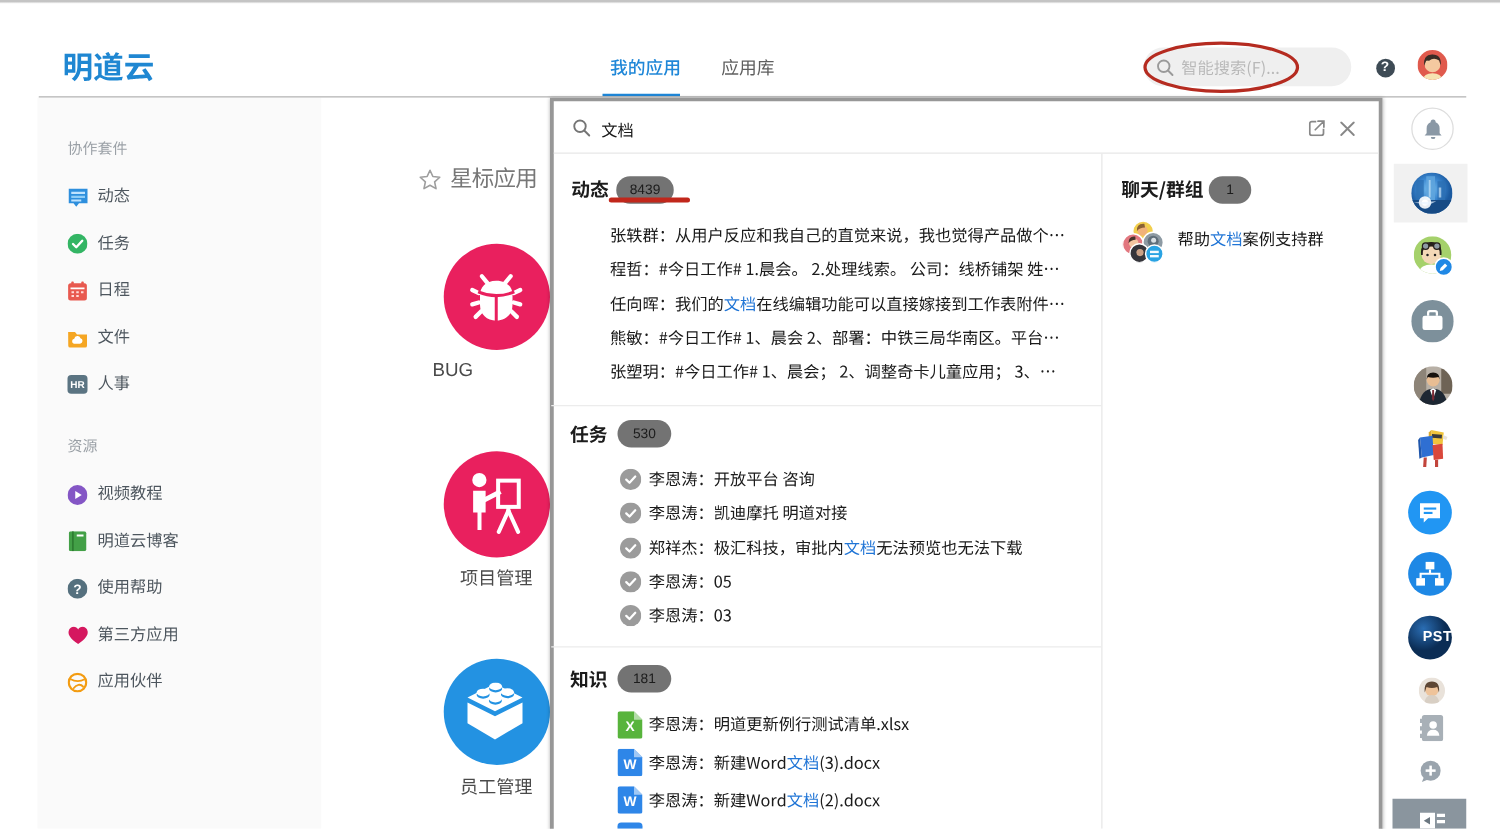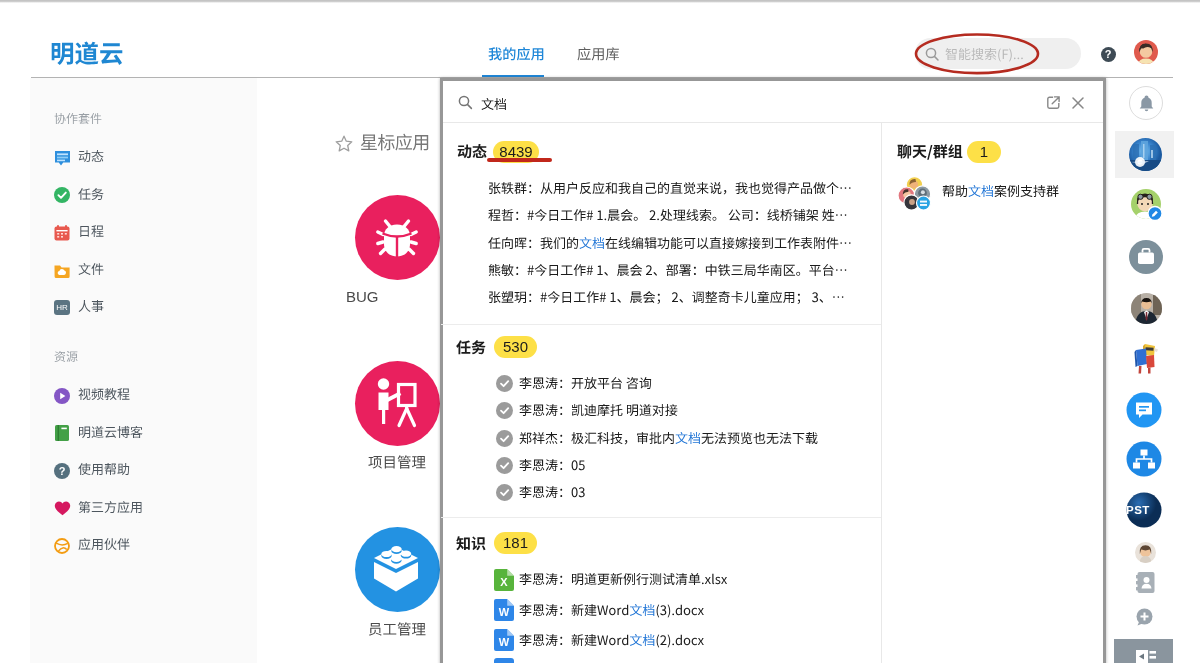--- a/index.html
+++ b/index.html
@@ -1,17 +1,17 @@
 <!DOCTYPE html>
 <html><head><meta charset="utf-8"><style>
 *{margin:0;padding:0;box-sizing:border-box}
 html,body{width:1200px;height:663px;overflow:hidden;background:#fff}
 body{font-family:"Liberation Sans",sans-serif;-webkit-font-smoothing:antialiased}
 .abs{position:absolute}
-.pill{position:absolute;background:#fde047;border-radius:11px;text-align:center;color:#1c1c1c;font-size:15px;line-height:22px;height:22px}
+.pill{position:absolute;background:#737373;border-radius:11px;text-align:center;color:#1c1c1c;font-size:11px;line-height:22px;height:22px}
 </style></head><body>
 <div style="position:relative;width:1200px;height:663px;overflow:hidden">
 <div class="abs" style="left:0;top:0;width:1200px;height:3px;background:linear-gradient(#c4c4c4,#c4c4c4 40%,rgba(255,255,255,0))"></div>
 <div class="abs" style="left:30px;top:78px;width:227px;height:585px;background:#fafafa"></div>
 <svg class="abs" style="left:50px;top:37.6px" width="76" height="34">
       <path d="M7.6 13.8V17.4H4.4V13.8ZM7.6 11.1H4.4V7.7H7.6ZM1.7 5V22.2H4.4V20.1H10.3V5ZM20.2 7.4V10.5H14.9V7.4ZM12 4.7V13.5C12 17.3 11.6 21.9 7.4 24.9C8.1 25.3 9.2 26.3 9.7 26.9C12.4 24.8 13.8 21.9 14.4 19H20.2V23.3C20.2 23.7 20 23.9 19.6 23.9C19.1 23.9 17.6 23.9 16.3 23.8C16.8 24.6 17.2 25.9 17.3 26.7C19.4 26.7 20.8 26.6 21.8 26.1C22.7 25.7 23.1 24.9 23.1 23.3V4.7ZM20.2 13.2V16.3H14.7C14.8 15.4 14.9 14.4 14.9 13.6V13.2ZM25.6 6.1C26.8 7.3 28.4 9.1 29 10.3L31.4 8.6C30.7 7.5 29.1 5.8 27.9 4.6ZM36.5 15.7H43.2V17H36.5ZM36.5 18.9H43.2V20.3H36.5ZM36.5 12.5H43.2V13.8H36.5ZM33.8 10.4V22.3H46.1V10.4H40.5L41.2 9H47.8V6.6H43.9L45.4 4.5L42.6 3.7C42.2 4.6 41.6 5.7 41 6.6H37.1L38.4 6.1C38.1 5.3 37.3 4.3 36.8 3.5L34.3 4.5C34.7 5.1 35.2 6 35.5 6.6H32.1V9H38.1L37.7 10.4ZM31.3 12.5H25.6V15.2H28.5V21.9C27.4 22.4 26.2 23.3 25.1 24.3L26.9 26.8C28 25.4 29.3 23.9 30.1 23.9C30.7 23.9 31.5 24.6 32.7 25.2C34.5 26.1 36.7 26.4 39.6 26.4C42 26.4 45.9 26.2 47.6 26.1C47.6 25.4 48 24 48.3 23.3C46 23.6 42.2 23.8 39.7 23.8C37 23.8 34.8 23.7 33.1 22.9C32.4 22.5 31.8 22.1 31.3 21.9ZM53 5.3V8.3H69.8V5.3ZM52.3 25.8C53.6 25.3 55.4 25.2 67.7 24.3C68.3 25.2 68.8 26.1 69.1 26.9L72 25.1C70.8 22.8 68.4 19.3 66.4 16.6L63.7 18C64.4 19.1 65.2 20.3 66 21.5L56.2 22.1C57.9 20.1 59.6 17.7 61 15.2H72.3V12.2H50.2V15.2H56.9C55.5 17.8 53.8 20.2 53.2 20.9C52.4 21.8 51.9 22.4 51.2 22.5C51.5 23.5 52.1 25.2 52.3 25.8Z" fill="#1f87d2"></path>
     </svg>
 <svg class="abs" style="left:488px;top:44.6px" width="59" height="20">
       <path d="M10 3.3C10.8 4 11.7 5 12.1 5.7L13.2 4.9C12.8 4.3 11.8 3.3 11 2.6ZM11.7 8.2C11.3 9 10.7 9.8 10.1 10.5C9.9 9.6 9.7 8.7 9.5 7.6H13.5V6.3H9.4C9.3 5.1 9.2 3.7 9.3 2.3H7.9C7.9 3.7 7.9 5.1 8 6.3H5V4.1C5.9 3.9 6.7 3.7 7.4 3.5L6.4 2.3C5 2.8 2.8 3.3 0.8 3.6C0.9 3.9 1.1 4.4 1.2 4.7C2 4.6 2.8 4.5 3.6 4.4V6.3H0.8V7.6H3.6V9.9C2.5 10.1 1.4 10.3 0.5 10.4L0.9 11.8L3.6 11.2V13.7C3.6 14 3.6 14 3.3 14.1C3.1 14.1 2.2 14.1 1.4 14C1.5 14.4 1.8 15 1.8 15.4C3 15.4 3.8 15.4 4.3 15.1C4.8 14.9 5 14.5 5 13.7V10.9L7.5 10.4L7.4 9.1L5 9.6V7.6H8.2C8.3 9.1 8.6 10.5 8.9 11.6C7.9 12.5 6.8 13.3 5.6 13.8C5.9 14.1 6.3 14.6 6.5 14.9C7.5 14.4 8.5 13.7 9.4 13C10 14.5 10.8 15.4 11.9 15.4C13.1 15.4 13.6 14.8 13.8 12.4C13.4 12.2 13 11.9 12.7 11.6C12.6 13.4 12.4 14.1 12.1 14.1C11.5 14.1 10.9 13.3 10.5 11.9C11.4 11 12.3 9.9 12.9 8.7ZM21.9 8.3C22.7 9.3 23.6 10.7 24 11.6L25.2 10.9C24.7 10.1 23.7 8.7 23 7.7ZM22.6 2.2C22.2 4.1 21.4 6 20.5 7.2V4.5H18.2C18.4 3.9 18.7 3.1 18.9 2.4L17.5 2.2C17.4 2.9 17.2 3.8 17 4.5H15.4V15H16.6V13.9H20.5V7.3C20.8 7.5 21.3 7.9 21.5 8.1C22 7.4 22.4 6.6 22.8 5.7H26.2C26 11.1 25.8 13.2 25.4 13.7C25.2 13.9 25.1 13.9 24.8 13.9C24.4 13.9 23.6 13.9 22.6 13.9C22.9 14.2 23.1 14.8 23.1 15.2C23.9 15.2 24.8 15.2 25.3 15.2C25.8 15.1 26.2 15 26.5 14.5C27.1 13.8 27.3 11.5 27.5 5.1C27.5 4.9 27.5 4.4 27.5 4.4H23.3C23.5 3.8 23.7 3.1 23.9 2.5ZM16.6 5.7H19.2V8.4H16.6ZM16.6 12.7V9.6H19.2V12.7ZM32.1 7.2C32.7 8.8 33.4 10.8 33.6 12.1L34.9 11.6C34.6 10.3 33.9 8.3 33.3 6.8ZM35.1 6.4C35.5 8 36.1 10 36.2 11.3L37.5 10.9C37.3 9.6 36.8 7.6 36.3 6.1ZM35 2.4C35.2 2.9 35.4 3.5 35.6 4H30V7.8C30 9.9 29.9 12.7 28.9 14.8C29.2 14.9 29.8 15.3 30 15.5C31.2 13.3 31.4 10 31.4 7.8V5.2H41.8V4H37.1C36.9 3.4 36.6 2.7 36.3 2.1ZM31.4 13.5V14.8H42V13.5H38.3C39.6 11.4 40.6 8.8 41.3 6.5L39.9 6C39.3 8.4 38.3 11.3 36.9 13.5ZM44.7 3.2V8.3C44.7 10.3 44.6 12.9 43 14.6C43.3 14.8 43.8 15.2 44 15.5C45.1 14.3 45.6 12.7 45.9 11.1H49.1V15.3H50.5V11.1H53.9V13.7C53.9 14 53.8 14 53.6 14C53.3 14.1 52.4 14.1 51.4 14C51.6 14.4 51.8 15 51.9 15.3C53.2 15.3 54.1 15.3 54.6 15.1C55.1 14.9 55.3 14.5 55.3 13.7V3.2ZM46 4.5H49.1V6.5H46ZM53.9 4.5V6.5H50.5V4.5ZM46 7.7H49.1V9.9H46C46 9.3 46 8.8 46 8.3ZM53.9 7.7V9.9H50.5V7.7Z" fill="#1f87d8"></path>
     </svg>
@@ -82,21 +82,21 @@
 <svg class="abs" style="left:78px;top:223.3px" width="28" height="18">
       <path d="M3.3 8.4H9.8V12.1H3.3ZM3.3 7.5V3.9H9.8V7.5ZM2.3 3V13.9H3.3V13.1H9.8V13.8H10.8V3ZM19.9 3.5H23.8V5.9H19.9ZM19 2.6V6.7H24.8V2.6ZM18.8 10.3V11.1H21.4V12.8H18V13.7H25.5V12.8H22.3V11.1H24.9V10.3H22.3V8.7H25.2V7.9H18.5V8.7H21.4V10.3ZM17.7 2.3C16.7 2.7 15 3.1 13.6 3.3C13.7 3.5 13.8 3.9 13.8 4.1C14.5 4 15.1 3.9 15.8 3.7V5.7H13.6V6.7H15.6C15.1 8.2 14.2 9.8 13.4 10.8C13.5 11 13.8 11.4 13.9 11.7C14.5 10.9 15.2 9.6 15.8 8.3V14H16.7V8.4C17.2 9 17.7 9.7 17.9 10L18.5 9.3C18.2 9 17.1 7.8 16.7 7.5V6.7H18.3V5.7H16.7V3.5C17.3 3.4 17.9 3.2 18.4 3Z" fill="#4d565e"></path>
     </svg>
 <svg class="abs" style="left:54px;top:262.5px" width="16" height="16">
 <path d="M0.5 2.5 h5.5 l1.6 2 h8 v9 a1.5 1.5 0 0 1 -1.5 1.5 h-12 a1.5 1.5 0 0 1 -1.5 -1.5 Z" fill="#f5a623"></path>
 <path d="M5.1 11.9 a2 2 0 0 1 .3-3.9 2.6 2.6 0 0 1 5-.4 2.2 2.2 0 0 1-.3 4.3 Z" fill="#fff"></path>
     </svg>
 <svg class="abs" style="left:78px;top:260.8px" width="28" height="18">
       <path d="M5.5 2.3C5.9 2.9 6.3 3.8 6.5 4.3L7.5 4C7.4 3.5 6.9 2.6 6.5 2ZM0.7 4.4V5.3H2.7C3.4 7.3 4.5 9 5.8 10.4C4.4 11.6 2.6 12.5 0.5 13.1C0.7 13.3 1 13.8 1.1 14C3.2 13.3 5.1 12.4 6.5 11.1C8 12.4 9.8 13.4 11.9 13.9C12.1 13.7 12.3 13.3 12.6 13.1C10.5 12.5 8.7 11.6 7.3 10.4C8.6 9 9.6 7.4 10.3 5.3H12.4V4.4ZM6.6 9.7C5.3 8.5 4.4 7 3.7 5.3H9.2C8.6 7.1 7.7 8.5 6.6 9.7ZM17.1 8.6V9.5H20.9V14H21.8V9.5H25.4V8.6H21.8V5.7H24.8V4.7H21.8V2.2H20.9V4.7H19.1C19.3 4.2 19.4 3.5 19.6 2.9L18.6 2.7C18.3 4.4 17.8 6.1 17 7.2C17.3 7.3 17.7 7.5 17.8 7.7C18.2 7.1 18.5 6.4 18.8 5.7H20.9V8.6ZM16.5 2.1C15.8 4.1 14.6 6 13.4 7.3C13.6 7.5 13.9 8 14 8.3C14.4 7.8 14.8 7.3 15.2 6.8V14H16.1V5.2C16.6 4.3 17 3.4 17.4 2.4Z" fill="#4d565e"></path>
     </svg>
-<div class="abs" style="left:54px;top:300px;width:16px;height:15px;border-radius:3px;background:#5b7482;color:#fff;font-size:8px;font-weight:normal;text-align:center;line-height:15px;font-family:'Liberation Sans',sans-serif">HR</div>
+<div class="abs" style="left:54px;top:300px;width:16px;height:15px;border-radius:3px;background:#5b7482;color:#fff;font-size:8px;font-weight:bold;text-align:center;line-height:15px;font-family:'Liberation Sans',sans-serif">HR</div>
 <svg class="abs" style="left:78px;top:298.3px" width="28" height="18">
       <path d="M5.9 2.1C5.9 4.1 6 10.5 0.6 13.2C0.9 13.4 1.2 13.7 1.4 14C4.5 12.3 5.9 9.4 6.5 6.8C7.2 9.2 8.6 12.4 11.8 13.9C12 13.7 12.3 13.3 12.5 13.1C7.9 11.1 7.1 5.6 6.9 4C7 3.3 7 2.6 7 2.1ZM14.7 11.3V12.1H19V12.9C19 13.2 18.9 13.2 18.6 13.3C18.4 13.3 17.6 13.3 16.8 13.3C17 13.5 17.1 13.8 17.2 14.1C18.3 14.1 19 14.1 19.4 13.9C19.8 13.8 20 13.5 20 12.9V12.1H23.1V12.6H24.1V10.3H25.4V9.5H24.1V7.9H20V7H23.9V4.7H20V3.9H25.2V3.1H20V2.1H19V3.1H13.9V3.9H19V4.7H15.2V7H19V7.9H14.9V8.6H19V9.5H13.6V10.3H19V11.3ZM16.2 5.4H19V6.3H16.2ZM20 5.4H22.9V6.3H20ZM20 8.6H23.1V9.5H20ZM20 10.3H23.1V11.3H20Z" fill="#4d565e"></path>
     </svg>
 <svg class="abs" style="left:54px;top:348.9px" width="26" height="17">
       <path d="M1 3C1.9 3.3 3 3.9 3.5 4.3L4 3.6C3.4 3.2 2.3 2.7 1.5 2.4ZM0.6 6.1 0.9 6.9C1.8 6.6 3 6.2 4.2 5.8L4.1 5C2.8 5.4 1.5 5.8 0.6 6.1ZM2.2 7.5V10.9H3.1V8.4H9V10.8H10V7.5ZM5.7 8.7C5.3 10.7 4.4 11.8 0.6 12.2C0.7 12.4 0.9 12.8 1 13C5.1 12.4 6.2 11.1 6.6 8.7ZM6.2 11.1C7.7 11.6 9.7 12.4 10.7 12.9L11.2 12.2C10.2 11.6 8.2 10.9 6.7 10.4ZM5.8 2C5.5 2.8 4.9 3.8 3.9 4.5C4.1 4.7 4.4 4.9 4.5 5.1C5.1 4.7 5.5 4.2 5.8 3.7H7.2C6.9 5 6.1 6.1 3.9 6.7C4.1 6.8 4.3 7.1 4.4 7.3C6 6.8 7 6 7.6 5.1C8.3 6.1 9.5 6.9 10.8 7.2C11 7 11.2 6.7 11.4 6.5C9.9 6.2 8.6 5.4 7.9 4.4C8 4.2 8.1 3.9 8.1 3.7H9.9C9.7 4.1 9.5 4.5 9.4 4.8L10.2 5C10.5 4.6 10.8 3.8 11.1 3.2L10.5 3L10.3 3H6.2C6.4 2.7 6.6 2.4 6.7 2.1ZM18.4 7.1H22.1V8.2H18.4ZM18.4 5.4H22.1V6.4H18.4ZM18.1 9.5C17.7 10.3 17.2 11.2 16.6 11.8C16.8 11.9 17.2 12.1 17.3 12.2C17.9 11.6 18.5 10.6 18.9 9.8ZM21.5 9.7C21.9 10.5 22.5 11.5 22.8 12.1L23.6 11.7C23.3 11.2 22.7 10.2 22.2 9.4ZM13 2.7C13.7 3.1 14.6 3.7 15 4.1L15.6 3.3C15.1 3 14.2 2.4 13.6 2.1ZM12.5 5.9C13.1 6.3 14 6.9 14.5 7.2L15 6.5C14.5 6.1 13.6 5.6 13 5.3ZM12.7 12.3 13.5 12.8C14.1 11.7 14.8 10.2 15.3 8.9L14.5 8.4C14 9.8 13.2 11.4 12.7 12.3ZM16.1 2.5V5.8C16.1 7.8 15.9 10.5 14.6 12.4C14.8 12.5 15.2 12.8 15.3 12.9C16.7 10.9 16.9 7.9 16.9 5.8V3.3H23.4V2.5ZM19.8 3.5C19.7 3.8 19.6 4.3 19.5 4.7H17.6V8.9H19.8V12C19.8 12.1 19.7 12.2 19.6 12.2C19.4 12.2 18.9 12.2 18.3 12.2C18.5 12.4 18.6 12.7 18.6 12.9C19.4 13 19.9 13 20.2 12.8C20.6 12.7 20.7 12.5 20.7 12V8.9H23V4.7H20.3C20.5 4.4 20.6 4 20.8 3.7Z" fill="#9aa0a6"></path>
     </svg>
 <svg class="abs" style="left:54px;top:387.5px" width="16" height="16">
 <circle cx="8" cy="8" r="8" fill="#8456c5"></circle>
 <path d="M6.2 4.8 L11.4 8 L6.2 11.2 Z" fill="#fff"></path>
     </svg>
@@ -294,21 +294,21 @@
     </svg>
 <svg class="abs" style="left:1126px;top:492px" width="36" height="36">
 <defs>
         <radialGradient id="pst" cx="35%" cy="30%">
           <stop offset="0%" stop-color="#2a6db3"></stop>
           <stop offset="100%" stop-color="#0b2d55"></stop>
         </radialGradient>
       </defs>
 <circle cx="18" cy="18" r="17.5" fill="url(#pst)"></circle>
     </svg>
-<div class="abs" style="left:1126px;top:492px;width:36px;height:36px;text-align:left;line-height:36px;color:#fff;font-size:11.5px;font-weight:bold;letter-spacing:.5px">PST</div>
+<div class="abs" style="left:1126px;top:492px;width:36px;height:36px;text-align:right;line-height:36px;color:#fff;font-size:11.5px;font-weight:bold;letter-spacing:.5px">PST</div>
 <svg class="abs" style="left:1134.5px;top:541.5px" width="21" height="21">
 <defs>
         <clipPath id="wa">
           <circle cx="10.5" cy="10.5" r="10.5"></circle>
         </clipPath>
       </defs>
 <g clip-path="url(#wa)">
         <rect width="21" height="21" fill="#e9e2da"></rect>
 <circle cx="10.5" cy="9.5" r="5.5" fill="#eec39a"></circle>
 <path d="M4.5 21 Q5 14 10.5 14 Q16 14 16.5 21 Z" fill="#d8cfc4"></path>

